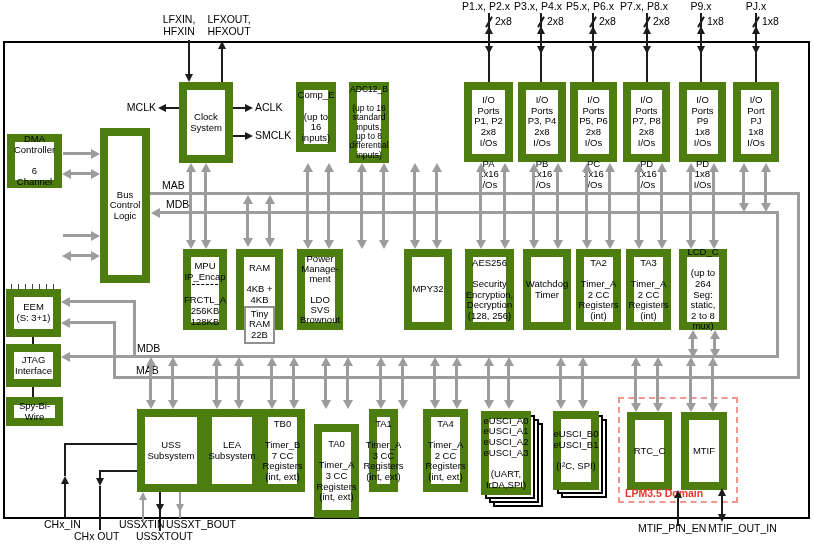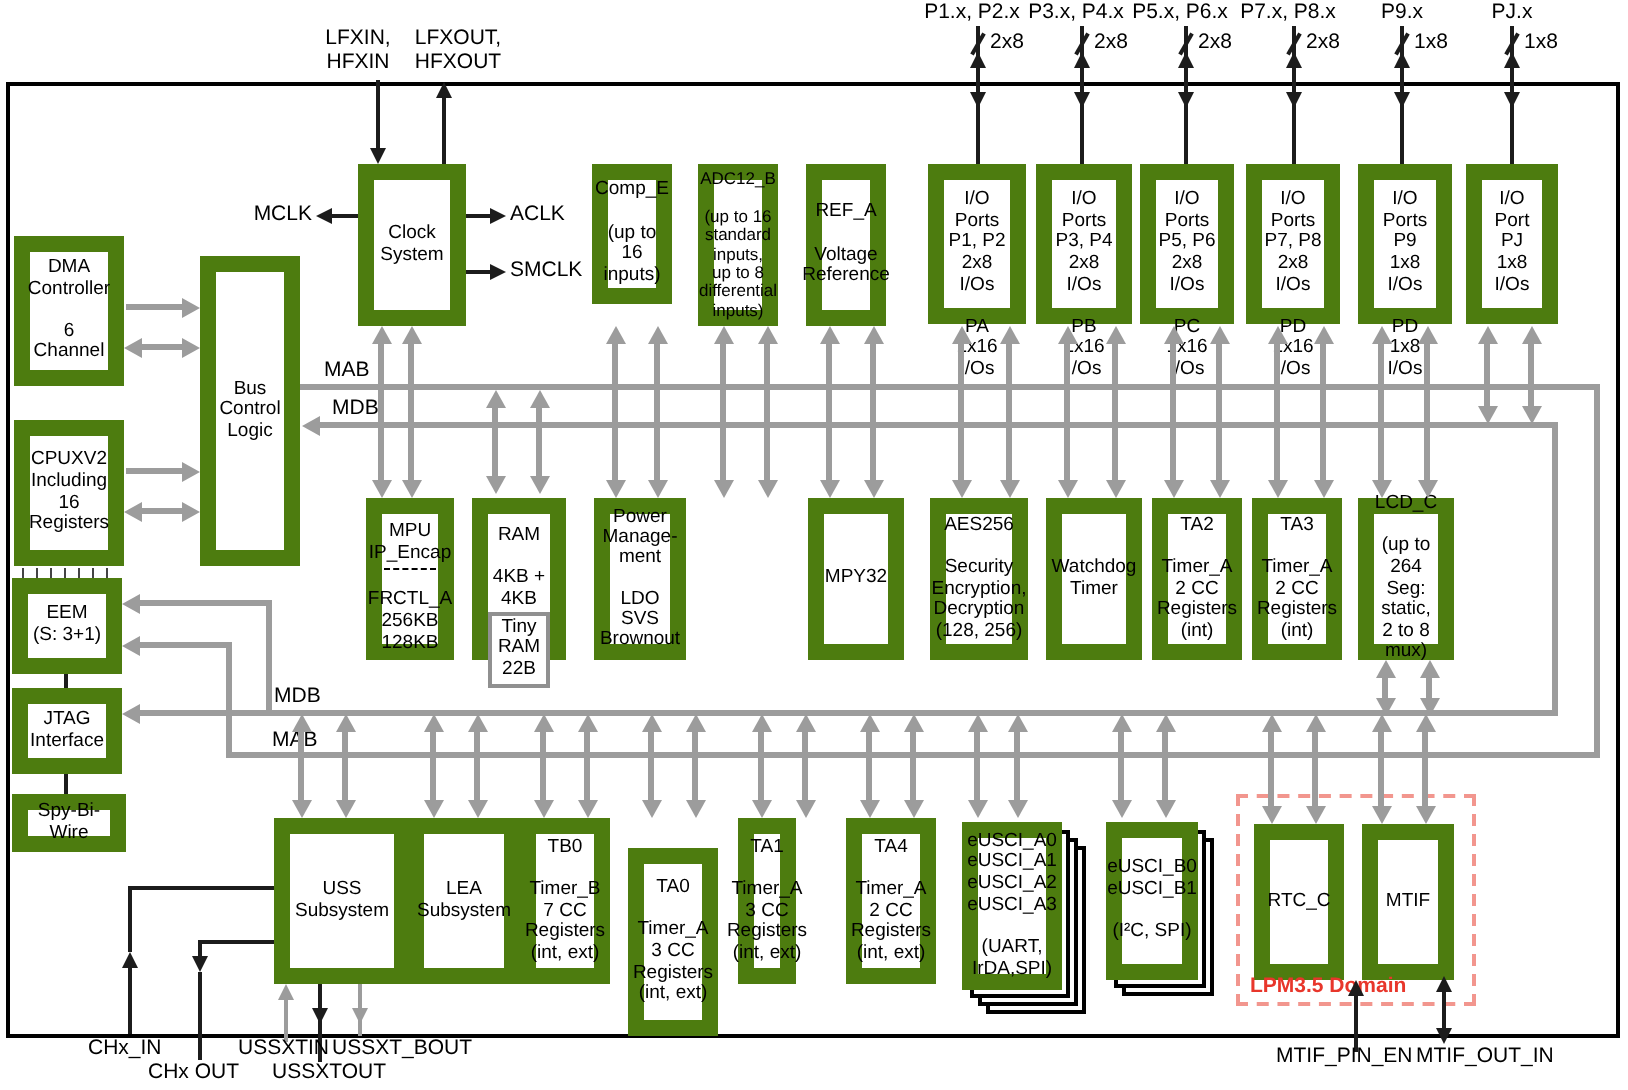--- a/index.html
+++ b/index.html
@@ -100,30 +100,27 @@
 
   <div class="blk" style="left:179px;top:82px;width:54px;height:81px">Clock
 System</div>
   <div class="ha bk thin hl" style="left:166px;top:107px;width:13px"></div>
   <div class="lbl" style="left:124px;top:102px;width:32px;text-align:right">MCLK</div>
   <div class="ha bk thin hr" style="left:233px;top:107px;width:12px"></div>
   <div class="lbl" style="left:255px;top:102px">ACLK</div>
   <div class="ha bk thin hr" style="left:233px;top:135px;width:12px"></div>
   <div class="lbl" style="left:255px;top:130px">SMCLK</div>
 
-  <div class="blk" style="left:7px;top:118px;width:55px;height:75px">DMA
+  <div class="blk" style="left:7px;top:134px;width:55px;height:54px">DMA
 Controller
 
 6 Channel</div>
   <div class="blk" style="left:100px;top:128px;width:50px;height:155px">Bus
 Control
 Logic</div>
-  <div class="blk" style="left:7px;top:210px;width:55px;height:73px">CPUXV2
-Including
-16 Registers</div>
   <div class="hatch" style="left:11px;top:284px;width:48px;height:5px"></div>
   <div class="blk" style="left:6px;top:289px;width:55px;height:48px">EEM
 (S: 3+1)</div>
   <div class="va bk thin" style="left:32px;top:337px;height:7px"></div>
   <div class="blk" style="left:6px;top:344px;width:55px;height:43px">JTAG
 Interface</div>
   <div class="va bk thin" style="left:32px;top:387px;height:10px"></div>
   <div class="blk" style="left:6px;top:397px;width:57px;height:29px">Spy-Bi-Wire</div>
 
   <div class="ha hr" style="left:63px;top:152px;width:28px"></div>
@@ -153,24 +150,20 @@
 (up to 16
 inputs)</div>
   <div class="blk" style="left:349px;top:82px;width:40px;height:81px;font-size:8.5px;line-height:1.1">ADC12_B
 
 (up to 16
 standard
 inputs,
 up to 8
 differential
 inputs)</div>
-  <div class="blk" style="left:403px;top:82px;width:40px;height:81px">REF_A
-
-Voltage
-Reference</div>
   <div class="blk topalign" style="left:464px;top:82px;width:49px;height:80px">I/O Ports
 P1, P2
 2x8 I/Os
 
 PA
 1x16 I/Os</div>
   <div class="blk topalign" style="left:518px;top:82px;width:48px;height:80px">I/O Ports
 P3, P4
 2x8 I/Os
 

